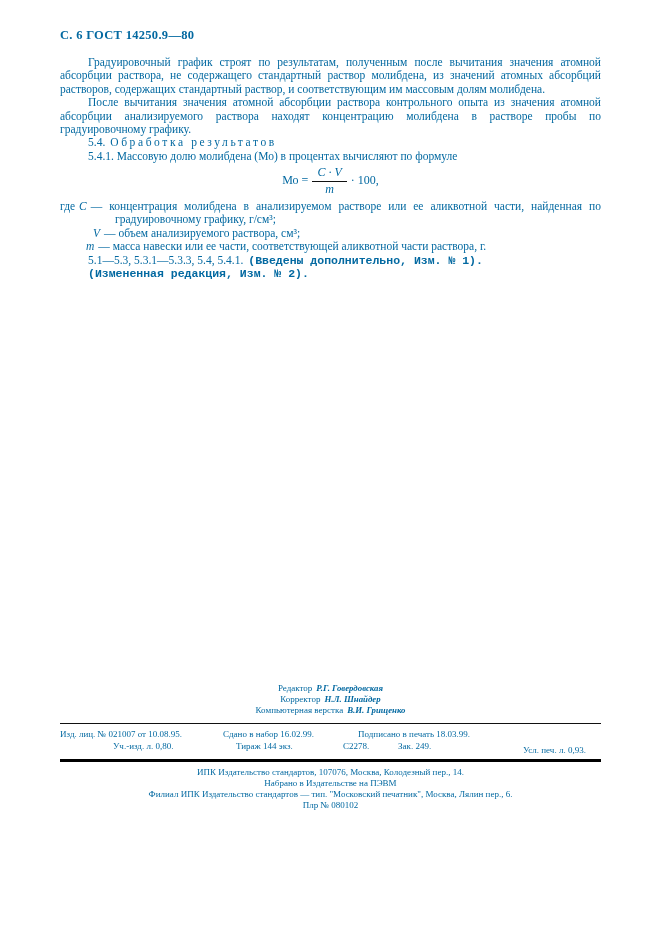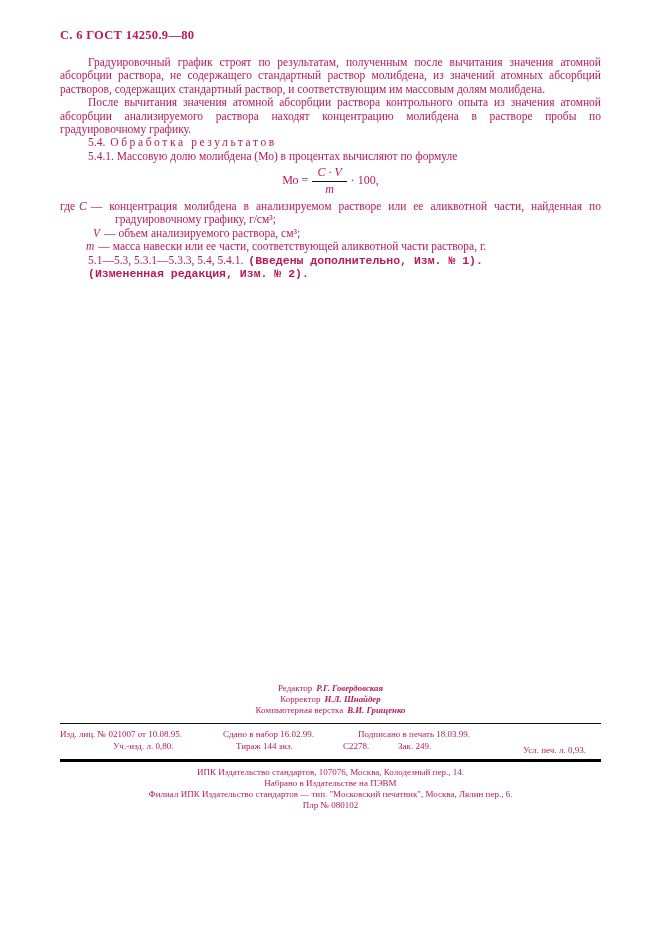--- a/index.html
+++ b/index.html
@@ -3,21 +3,21 @@
 <meta charset="utf-8">
 <style>
   html, body { margin: 0; padding: 0; background: #e8e8e8; }
   .page {
     position: relative;
     width: 661px;
     height: 936px;
     margin: 0 auto;
     background: #ffffff;
     font-family: "Liberation Serif", "DejaVu Serif", serif;
-    color: #be185d;
+    color: #0369a1;
     overflow: hidden;
   }
   .page-header {
     position: absolute;
     top: 28px;
     left: 60px;
     font-size: 12.5px;
     font-weight: bold;
     letter-spacing: 0.3px;
   }

